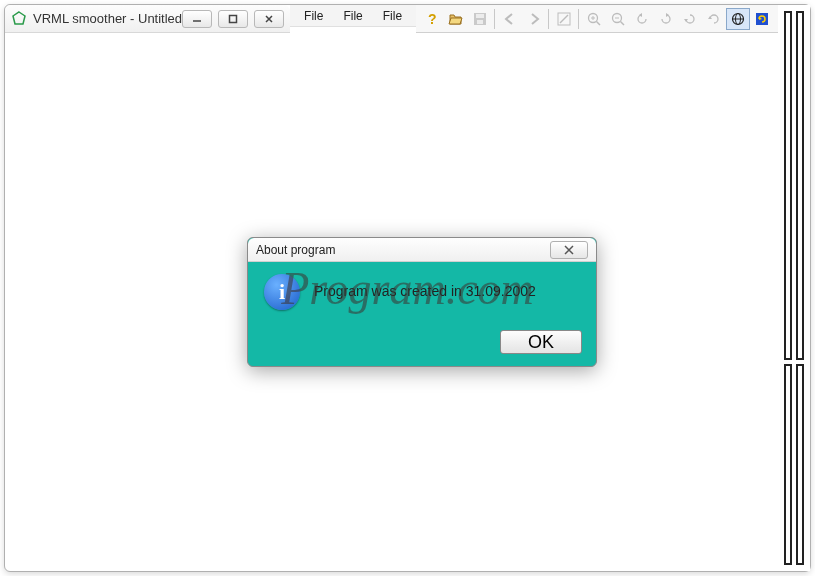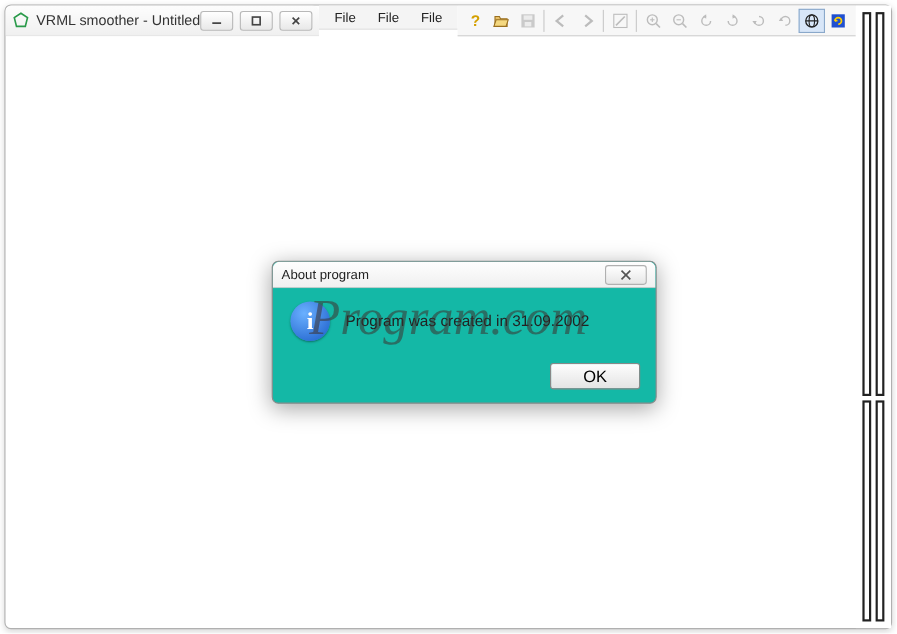--- a/index.html
+++ b/index.html
@@ -175,21 +175,21 @@
     padding: 8px 14px 12px;
     display: flex;
     justify-content: flex-end;
   }
   .ok-btn {
     width: 82px; height: 24px;
     border: 1px solid #888;
     background: linear-gradient(#fdfdfd,#e4e4e4);
     border-radius: 3px;
     cursor: pointer;
-    font-size: 15px;
+    font-size: 18px;
   }
 
   
   .watermark {
     position: absolute;
     left: 50%; top: 50%;
     transform: translate(-50%,-50%);
     font-family: "Brush Script MT", cursive;
     font-size: 46px;
     font-style: italic;

